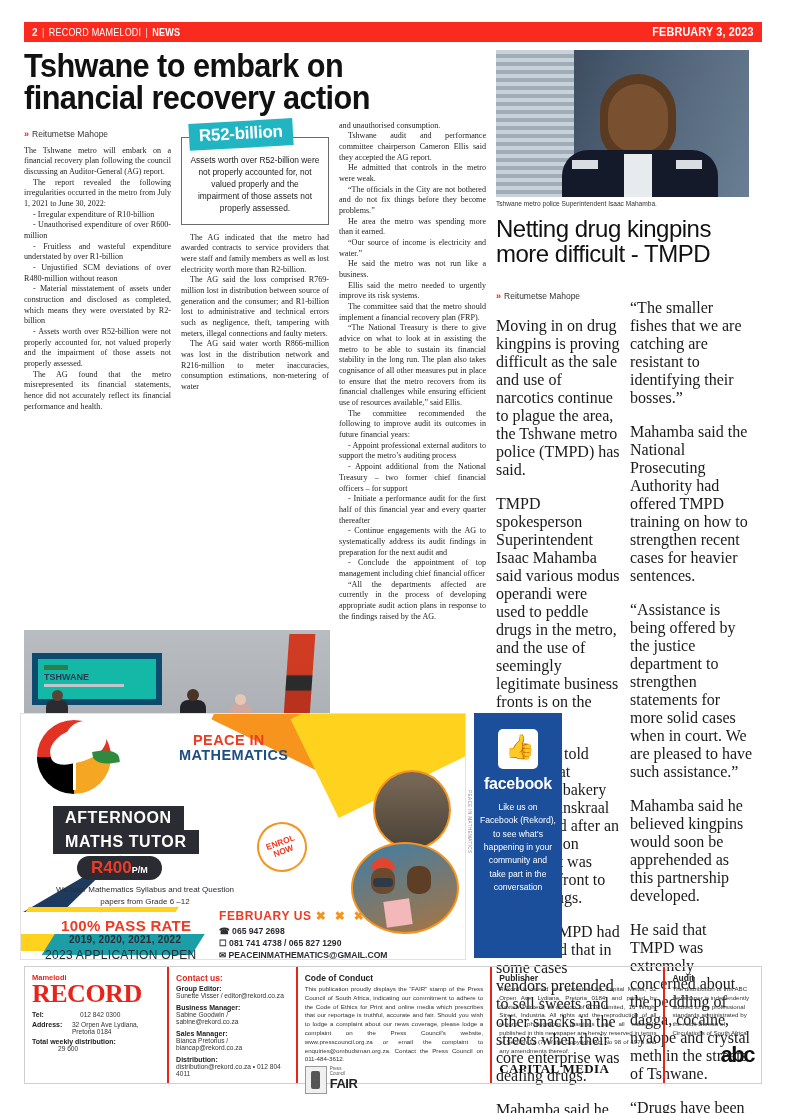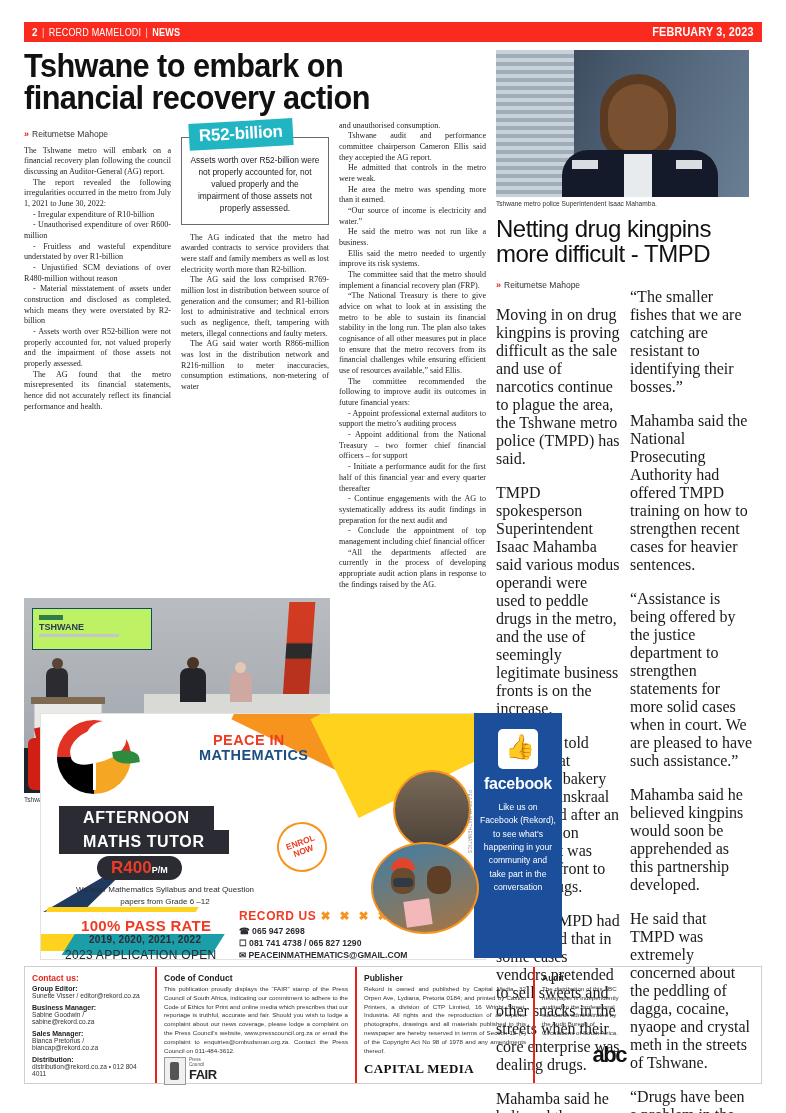--- a/index.html
+++ b/index.html
@@ -62,21 +62,21 @@
   }
 
   
   .photo{position:relative;overflow:hidden;background:#8a8f96;}
   .cap{font-family:"Liberation Sans",sans-serif;font-size:6.6px;color:#333;
     line-height:1.32;margin-top:3px;}
 
   .photo-council{width:306px;height:195px;margin-top:8px;}
   
   .pc-wall{position:absolute;inset:0;background:linear-gradient(#b9bcc0 0%, #a9aeb4 55%, #9aa0a7 100%);}
-  .pc-banner{position:absolute;left:8px;top:10px;width:118px;height:40px;background:#bef264;border:1px solid #0c4a6e;}
+  .pc-banner{position:absolute;left:8px;top:23px;width:118px;height:40px;background:#14b8a6;border:6px solid #0c4a6e;}
   .pc-banner .bl1{position:absolute;left:6px;top:6px;width:24px;height:5px;background:#2f7d49;}
   .pc-banner .bl2{position:absolute;left:6px;top:13px;font:bold 9px "Liberation Sans",sans-serif;color:#2b3a52;}
   .pc-banner .bl3{position:absolute;left:6px;top:25px;width:80px;height:3px;background:#c2c6ca;}
   .pc-flag{position:absolute;right:18px;top:4px;width:26px;height:96px;
     background:linear-gradient(#d03b22 0%, #cf3b22 42%, #2b2b2b 44%, #2b2b2b 58%, #b8321d 60%, #b8321d 100%);transform:skewX(-4deg);}
   .pc-podium{position:absolute;left:10px;top:104px;width:66px;height:70px;background:#e9e9e7;border:1px solid #cfcfcd;}
   .pc-podium:after{content:"";position:absolute;left:-4px;top:-6px;width:74px;height:7px;background:#7e6a50;}
   .pc-man1{position:absolute;left:22px;top:70px;width:22px;height:40px;background:#2c2c30;border-radius:7px 7px 0 0;}
   .pc-man1:before{content:"";position:absolute;left:6px;top:-10px;width:11px;height:11px;border-radius:50%;background:#5b4436;}
   .pc-desk{position:absolute;left:120px;top:120px;width:186px;height:56px;background:#efefee;border-top:6px solid #8a7151;}
@@ -101,25 +101,25 @@
   .ps-face{position:absolute;left:112px;top:34px;width:60px;height:68px;border-radius:30px 30px 26px 26px;background:#7a5130;}
   .ps-body{position:absolute;left:66px;top:100px;width:156px;height:47px;background:#151a2a;border-radius:26px 26px 0 0;}
   .ps-epaul{position:absolute;top:110px;width:26px;height:9px;background:#d8dde2;}
   .ps-e1{left:76px;}
   .ps-e2{left:180px;}
   .ps-shirt{position:absolute;left:128px;top:104px;width:28px;height:43px;background:#e8ebee;}
 
   
   .rhead{
     font-family:"Liberation Sans",sans-serif;font-weight:normal;font-size:24px;
-    line-height:1.06;color:#111;letter-spacing:-.5px;margin:7px 0 5px 0;
-  }
-
-  
-  .ad{position:absolute;left:40px;top:713px;width:444px;height:245px;
+    line-height:1.06;color:#111;letter-spacing:-.5px;margin:7px 0 16px 0;
+  }
+
+  
+  .ad{position:absolute;left:20px;top:713px;width:444px;height:245px;
     overflow:hidden;background:#fff;border:1px solid #e2e2e2;}
   .ad-yellow{position:absolute;right:-30px;top:-42px;width:190px;height:110px;background:#ffd21e;transform:rotate(-26deg);}
   .ad-orange{position:absolute;right:120px;top:-54px;width:120px;height:90px;background:#f7941e;transform:rotate(26deg);}
   .ad-blue-tri{position:absolute;left:-20px;bottom:34px;width:120px;height:70px;
     background:#1e3a5f;clip-path:polygon(0 100%,100% 0,40% 100%);}
   .ad-yellow2{position:absolute;left:-6px;bottom:8px;width:150px;height:44px;background:#ffd21e;transform:skewX(-32deg);}
   .ad-teal{position:absolute;left:30px;bottom:4px;width:150px;height:30px;background:#1c9ea8;transform:skewX(-32deg);}
   .ad-peace-logo{position:absolute;left:16px;top:6px;width:74px;height:74px;border-radius:50%;
     background:conic-gradient(#e13223 0deg 90deg,#f5a623 90deg 180deg,#000 180deg 270deg,#e13223 270deg 360deg);}
   .ad-peace-logo:after{content:"";position:absolute;left:50%;top:6px;width:3px;height:62px;margin-left:-1.5px;background:#fff;}
@@ -129,21 +129,21 @@
     border-radius:60% 30% 55% 30%;transform:rotate(-12deg);}
   .ad-dove2{position:absolute;left:46px;top:6px;width:34px;height:30px;background:#fff;
     border-radius:70% 40% 60% 20%;transform:rotate(18deg);}
   .ad-leaf{position:absolute;left:72px;top:36px;width:26px;height:14px;background:#2e8b3d;
     border-radius:0 70% 0 70%;transform:rotate(-8deg);}
   .ad-title1{position:absolute;left:172px;top:18px;font-family:"Liberation Sans",sans-serif;
     font-weight:bold;font-size:14.5px;color:#ef3b24;letter-spacing:.4px;}
   .ad-title2{position:absolute;left:158px;top:33px;font-family:"Liberation Sans",sans-serif;
     font-weight:bold;font-size:14.5px;color:#1e4f82;letter-spacing:.4px;}
   .ad-blk{position:absolute;background:#2b2b33;color:#fff;font-family:"Liberation Sans",sans-serif;
-    font-weight:bold;letter-spacing:.6px;padding:3px 24px;}
+    font-weight:bold;letter-spacing:.6px;padding:3px 12px;margin-left:14px;}
   .ad-blk1{left:18px;top:92px;font-size:16px;}
   .ad-blk2{left:18px;top:116px;font-size:16px;}
   .ad-price{position:absolute;left:56px;top:142px;background:#2b2b33;border-radius:14px;
     padding:2px 14px;color:#ef3b24;font-family:"Liberation Sans",sans-serif;font-weight:bold;font-size:17px;}
   .ad-price small{font-size:9px;color:#fff;}
   .ad-sub{position:absolute;left:24px;top:170px;width:200px;text-align:center;
     font-family:"Liberation Sans",sans-serif;font-size:8px;line-height:1.5;color:#2b2b33;}
   .ad-pass{position:absolute;left:40px;top:203px;font-family:"Liberation Sans",sans-serif;
     font-weight:bold;font-size:15px;color:#ef3b24;letter-spacing:.3px;}
   .ad-years{position:absolute;left:48px;top:220px;font-family:"Liberation Sans",sans-serif;
@@ -255,20 +255,21 @@
             </div>
             <p class="noind" style="text-indent:9px;">The AG indicated that the metro had awarded contracts to service providers that were staff and family members as well as lost electricity worth more than R2-billion.</p>
             <p>The AG said the loss comprised R769-million lost in distribution between source of generation and the consumer; and R1-billion lost to administrative and technical errors such as negligence, theft, tampering with meters, illegal connections and faulty meters.</p>
             <p>The AG said water worth R866-million was lost in the distribution network and R216-million to meter inaccuracies, consumption estimations, non-metering of water</p>
           </div>
 
           <div class="col">
             <p class="noind">and unauthorised consumption.</p>
             <p>Tshwane audit and performance committee chairperson Cameron Ellis said they accepted the AG report.</p>
             <p>He admitted that controls in the metro were weak.</p>
+            <p>“The officials in the City are not bothered and do not fix things before they become problems.”</p>
             <p>He area the metro was spending more than it earned.</p>
             <p>“Our source of income is electricity and water.”</p>
             <p>He said the metro was not run like a business.</p>
             <p>Ellis said the metro needed to urgently improve its risk systems.</p>
             <p>The committee said that the metro should implement a financial recovery plan (FRP).</p>
             <p>“The National Treasury is there to give advice on what to look at in assisting the metro to be able to sustain its financial stability in the long run. The plan also takes cognisance of all other measures put in place to ensure that the metro recovers from its financial challenges while ensuring efficient use of resources available,” said Ellis.</p>
             <p>The committee recommended the following to improve audit its outcomes in future financial years:</p>
             <p class="bullet">- Appoint professional external auditors to support the metro’s auditing process</p>
             <p class="bullet">- Appoint additional from the National Treasury – two former chief financial officers – for support</p>
             <p class="bullet">- Initiate a performance audit for the first half of this financial year and every quarter thereafter</p>
@@ -383,40 +384,56 @@
     <div class="ad-ph2">
       <span class="hat"></span>
         <span class="face1"></span>
         <span class="mask"></span>
         <span class="face2"></span>
         <span class="paper"></span>
     </div>
 
     <div class="ad-contact">
       <div>
-        <span class="cu">RECORD US</span>
+        <span class="cu">FEBRUARY US</span>
         <span class="xs">✖ ✖ ✖ ✖</span>
       </div>
       <div class="ln"><span>☎</span> <span>065 947 2698</span></div>
       <div class="ln"><span>☐</span> <span>081 741 4738 / 065 827 1290</span></div>
       <div class="ln"><span>✉</span> <span>PEACEINMATHEMATICS@GMAIL.COM</span></div>
 
     </div>
   </div>
 
   <div class="vert-credit">PEACE IN MATHEMATICS</div>
 
   <div class="fbbox">
     <div class="fb-thumb"></div>
     <div class="fb-word">facebook</div>
     <div class="fb-copy">Like us on Facebook (Rekord), to see what's happening in your community and take part in the conversation</div>
   </div>
 
   <div class="footer">
 
+    <div class="f-col f1">
+      <div class="mast-sm">Mamelodi</div>
+      <div class="mast-lg">RECORD</div>
+      <div class="f-row">
+        <span class="f-lbl" style="width:44px;">Tel:</span>
+        <span class="f-val">012 842 0300</span>
+      </div>
+      <div class="f-row">
+        <span class="f-lbl" style="width:44px;">Address:</span>
+        <span class="f-val">32 Orpen Ave Lydiana, Pretoria 0184</span>
+      </div>
+      <div>
+        <div class="f-lbl">Total weekly distribution:</div>
+        <div class="f-val" style="padding-left:26px;">29 600</div>
+      </div>
+    </div>
 
     <div class="f-col f2">
       <div class="f-head">Contact us:</div>
       <div class="f-grp">
         <div class="f-lbl">Group Editor:</div>
         <div class="f-val">Sunette Visser / editor@rekord.co.za</div>
       </div>
       <div class="f-grp">
         <div class="f-lbl">Business Manager:</div>
         <div class="f-val">Sabine Goodwin / sabine@rekord.co.za</div>

